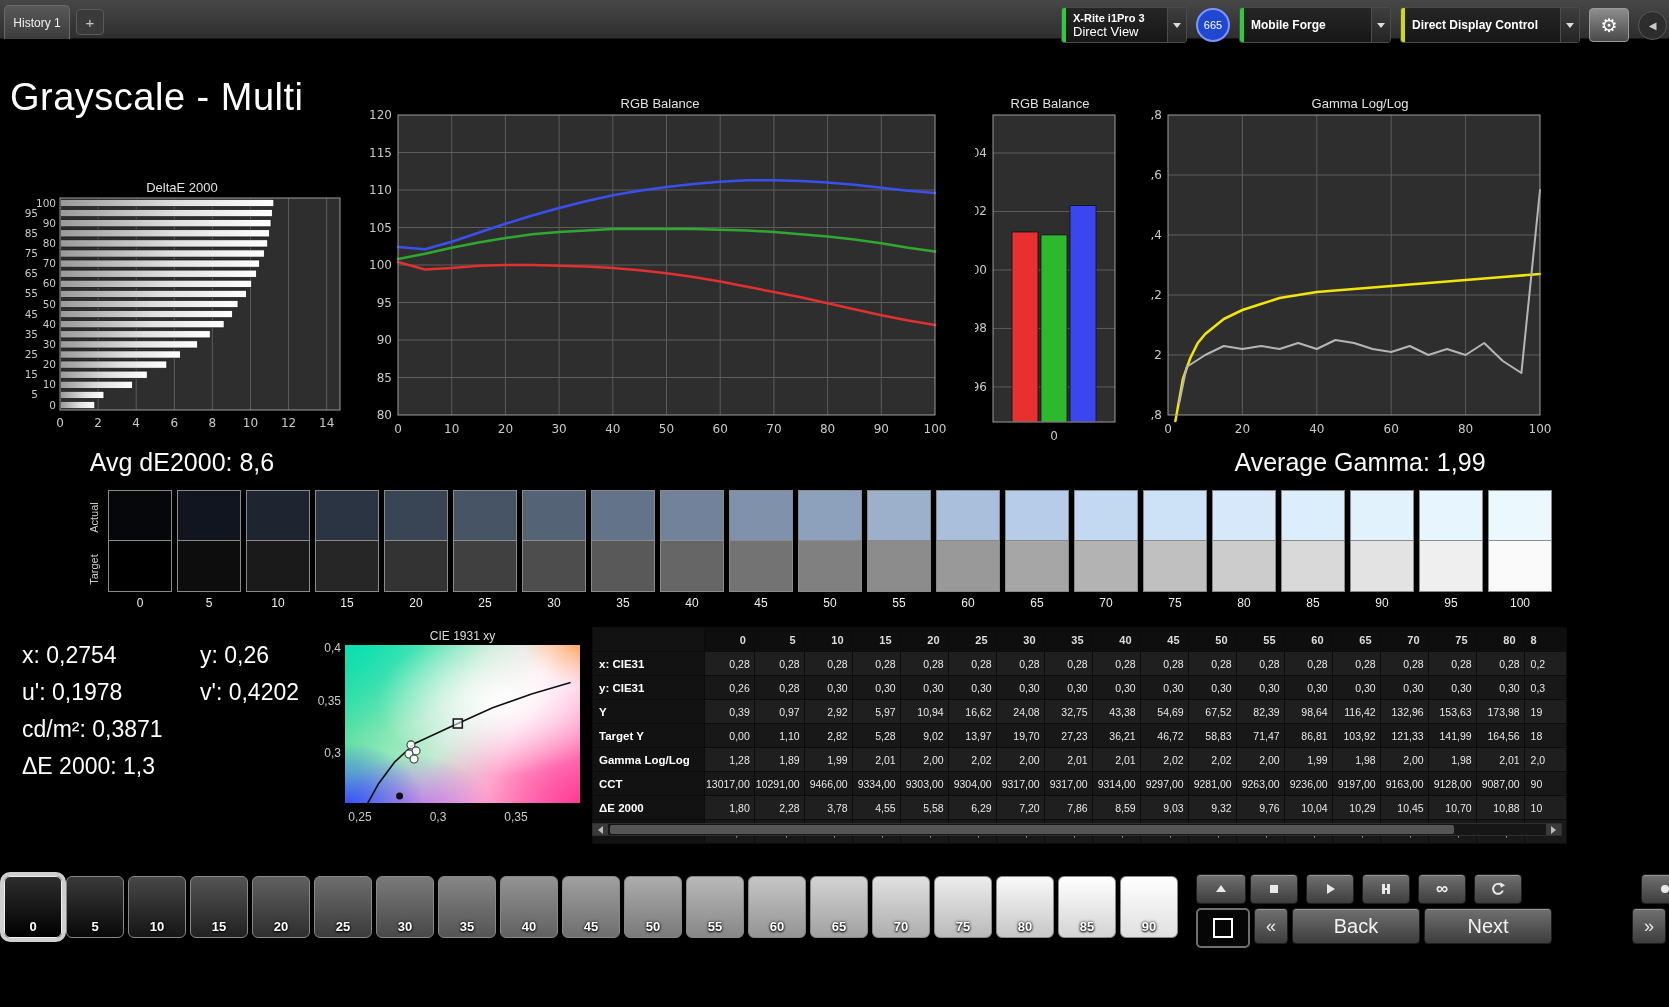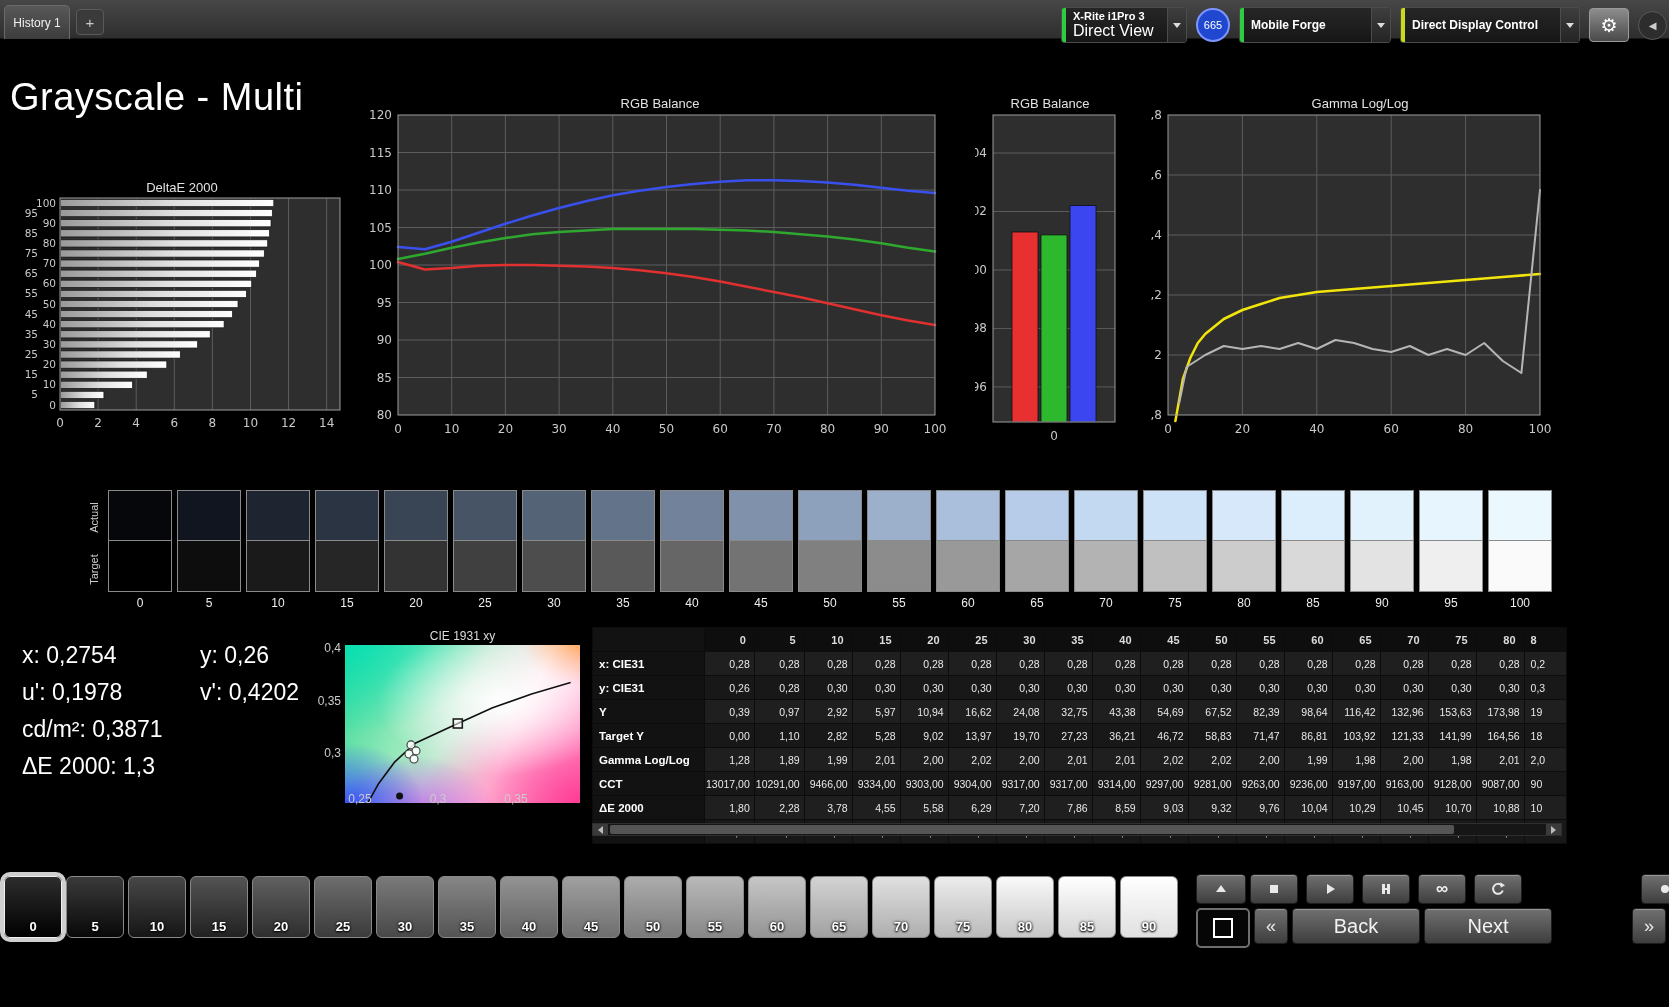--- a/index.html
+++ b/index.html
@@ -16,21 +16,21 @@
        font-size:12px;color:#f0f0f0;}
   .tab-add{position:absolute;left:76px;top:9px;width:26px;height:24px;background:#3a3a3a;
        border:1px solid #5a5a5a;border-radius:4px;color:#c8c8c8;font-size:15px;
        display:flex;align-items:center;justify-content:center;}
   .topbar-right{position:absolute;right:2px;top:0;height:50px;display:flex;align-items:center;gap:9px;}
   .dd{height:34px;background:linear-gradient(#262626,#161616);border:1px solid #4c4c4c;
       border-radius:3px;display:flex;align-items:stretch;color:#fff;}
   .dd .accent{width:4px;border-radius:2px 0 0 2px;}
   .dd-body{flex:1;display:flex;flex-direction:column;justify-content:center;padding:0 7px;min-width:0;}
   .dd-line1{font-size:11px;font-weight:bold;white-space:nowrap;}
-  .dd-line2{font-size:16px;white-space:nowrap;}
+  .dd-line2{font-size:13px;white-space:nowrap;}
   .dd-single{font-size:12px;font-weight:bold;white-space:nowrap;}
   .chev{width:18px;border-left:1px solid #4c4c4c;display:flex;align-items:center;justify-content:center;
         background:linear-gradient(#3e3e3e,#242424);}
   .tri-down{width:0;height:0;border-left:4px solid transparent;border-right:4px solid transparent;border-top:5px solid #ddd;}
   .badge{width:30px;height:30px;border-radius:50%;border:2px solid #7d95ff;color:#fff;
          display:flex;align-items:center;justify-content:center;font-size:11px;font-weight:normal;}
   .gear-btn{width:38px;height:32px;border-radius:4px;border:1px solid #9a9a9a;
          background:linear-gradient(#8d8d8d,#4a4a4a);display:flex;align-items:center;justify-content:center;
          font-size:19px;color:#fff;}
   .collapse-btn{width:27px;height:27px;border-radius:50%;border:1px solid #5a5a5a;background:#2d2d2d;
@@ -53,21 +53,21 @@
 
   
   #current-reading{position:absolute;left:22px;top:642px;width:330px;}
   #current-reading h2{margin:0 0 18px 0;font-size:28px;font-weight:400;color:#fff;}
   .cr-grid{display:grid;grid-template-columns:178px auto;row-gap:10px;font-size:23px;color:#fff;}
   .cr-span{grid-column:1/3;}
 
   
   .cie-title{position:absolute;left:345px;top:629px;width:235px;text-align:center;font-size:12px;color:#ddd;}
   .cie-ytick{position:absolute;left:301px;width:40px;text-align:right;font-size:12px;color:#ccc;}
-  .cie-xtick{position:absolute;width:44px;top:792px;text-align:center;font-size:12px;color:#ccc;}
+  .cie-xtick{position:absolute;width:44px;top:810px;text-align:center;font-size:12px;color:#ccc;}
   #cie-plot{position:absolute;left:345px;top:645px;width:235px;height:158px;
     background:
       radial-gradient(95% 85% at 66% 36%, rgba(255,255,255,.98) 0%, rgba(255,255,255,0) 55%),
       radial-gradient(120% 130% at 0% -10%, rgba(0,225,185,.95) 0%, rgba(0,225,185,0) 52%),
       radial-gradient(75% 95% at 2% 102%, rgba(50,70,255,.95) 0%, rgba(50,70,255,0) 42%),
       radial-gradient(85% 100% at 30% 112%, rgba(190,60,240,.8) 0%, rgba(190,60,240,0) 42%),
       radial-gradient(120% 130% at 102% 102%, rgba(255,45,140,.9) 0%, rgba(255,45,140,0) 58%),
       radial-gradient(60% 60% at 103% -3%, rgba(255,160,70,.95) 0%, rgba(255,160,70,0) 48%),
       linear-gradient(115deg,#2fd894 0%,#8fe8b8 30%,#ffe8f0 68%,#ff9cce 100%);}
   #cie-overlay{position:absolute;left:345px;top:645px;}
@@ -315,20 +315,22 @@
       <text x="12" y="68.99999999999991" text-anchor="end" fill="#c9c9c9" font-size="12">2,6</text>
       <text x="12" y="9" text-anchor="end" fill="#c9c9c9" font-size="12">2,8</text>
       <text x="18" y="323" text-anchor="middle" fill="#c9c9c9" font-size="12">0</text>
       <text x="92.4" y="323" text-anchor="middle" fill="#c9c9c9" font-size="12">20</text>
       <text x="166.8" y="323" text-anchor="middle" fill="#c9c9c9" font-size="12">40</text>
       <text x="241.2" y="323" text-anchor="middle" fill="#c9c9c9" font-size="12">60</text>
       <text x="315.6" y="323" text-anchor="middle" fill="#c9c9c9" font-size="12">80</text>
       <text x="390" y="323" text-anchor="middle" fill="#c9c9c9" font-size="12">100</text>
     </svg>
 
+  <div class="summary" style="left:6px;top:448px;width:352px">Avg dE2000: 8,6</div>
+  <div class="summary" style="left:1150px;top:448px;width:420px">Average Gamma: 1,99</div>
 
   <div class="rot-label" style="left:88px;top:543px">Actual</div>
   <div class="rot-label" style="left:88px;top:595px">Target</div>
   <div id="swatch-row">
       <div class="swatch">
         <div class="patch" style="background: rgb(5, 7, 11);"></div>
         <div class="patch bottom" style="background: rgb(0, 0, 0);"></div>
         <div class="swatch-label">0</div>
       </div>
       <div class="swatch">

